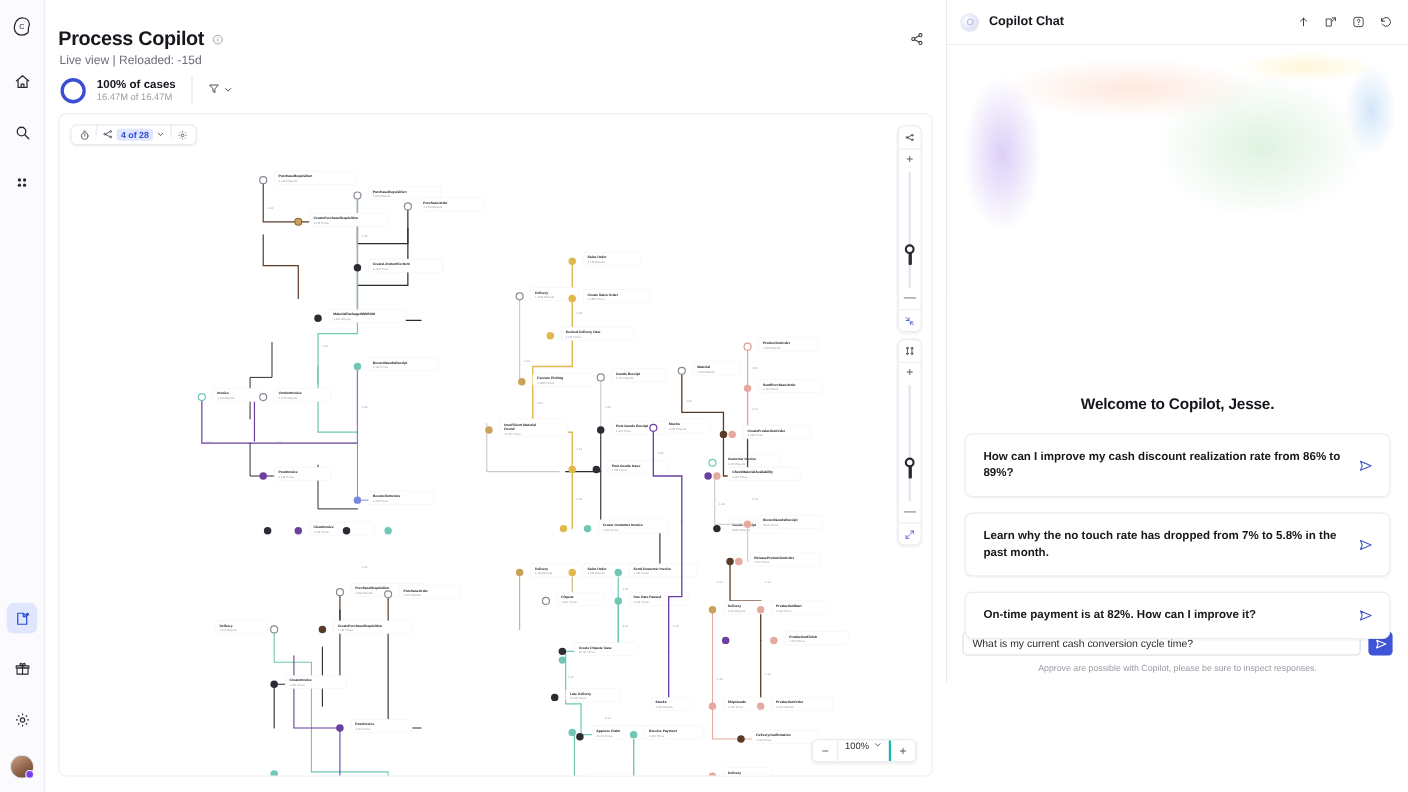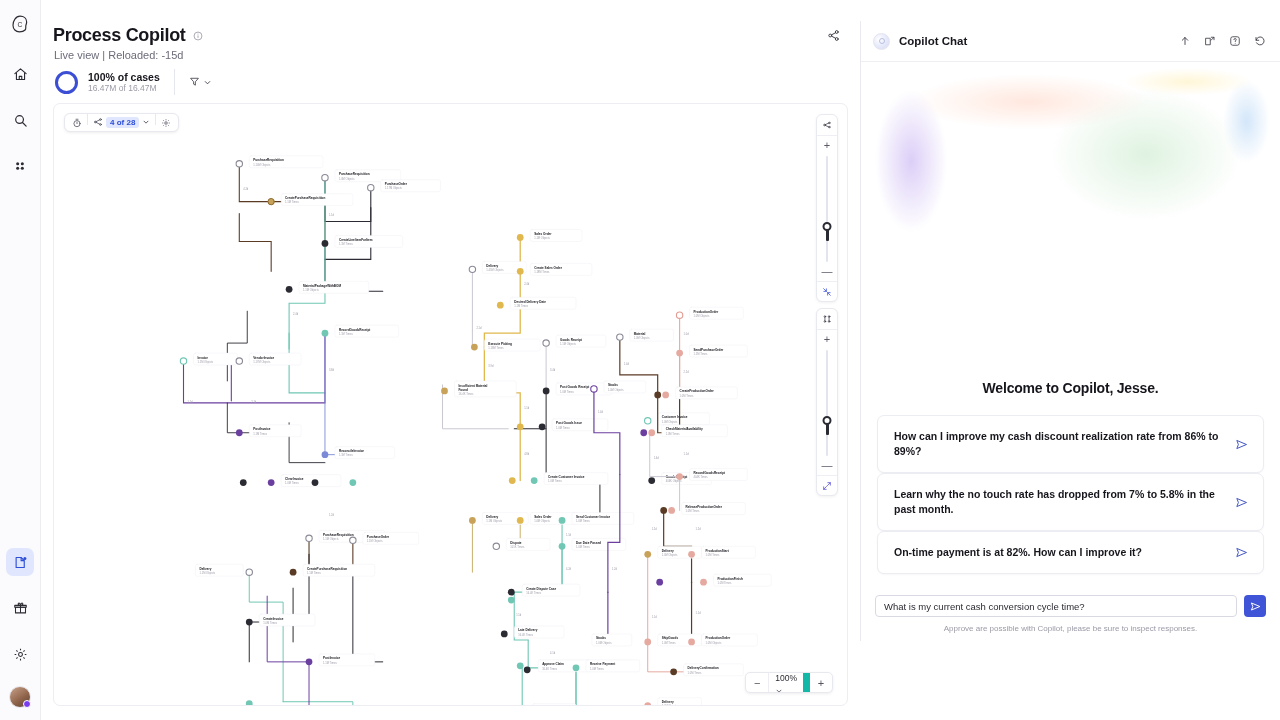--- a/index.html
+++ b/index.html
@@ -117,35 +117,35 @@
   
   .zoom-pill {
     position:absolute; right:14px; bottom:12px; z-index:6;
     display:flex; align-items:stretch; height:21px;
     background:#fff; border:1px solid #e8e8ef; border-radius:5px;
     box-shadow:0 1px 3px rgba(20,20,40,.07); overflow:hidden;
   }
   .zp-btn { width:22px; display:flex; align-items:center; justify-content:center;
             color:#55555f; font-size:11px; cursor:pointer; }
   .zp-mid { display:flex; gap:4px; padding:0 6px;
-            border-left:1px solid #ededf3; border-right:7px solid #14b8a6;
-            font-size:8.5px; color:#2b2b33; cursor:pointer;flex-direction:column; }
+            border-left:1px solid #ededf3; border-right:2px solid #14b8a6;
+            font-size:8.5px; color:#2b2b33; cursor:pointer; }
 
   
   .diagram { position:absolute; inset:0; }
   .nlabel { font-size:3.1px; font-weight:700; fill:#15151c; font-family:"Liberation Sans", sans-serif; }
   .nsub   { font-size:2.7px; fill:#a0a0ad; font-family:"Liberation Sans", sans-serif; }
   .elabel { font-size:2.6px; fill:#9c9caa; font-family:"Liberation Sans", sans-serif; }
   .card   { fill:#ffffff; stroke:#ececf2; stroke-width:.35; }
 
   
   .chat {
     width: 420px; flex:0 0 420px; height:620px;
     border-left:1px solid #e9e9f0; display:flex; flex-direction:column;
-    background:#fff; position:relative;margin-top:21px;
+    background:#fff; position:relative;
   }
   .chat-head {
     height:41px; flex:0 0 41px; display:flex; align-items:center;
     padding:0 14px 0 12px; gap:9px; border-bottom:1px solid #eeeef4;
     background:#fff; position:relative; z-index:3;
   }
   .chat-logo {
     width:17px; height:17px; border-radius:50%;
     background: radial-gradient(circle at 35% 35%, #ffffff 0%, #e9ecfb 45%, #dfe3f7 70%, #f3eaf7 100%);
     border:1px solid #e4e4ef; display:flex; align-items:center; justify-content:center;
@@ -171,21 +171,21 @@
       radial-gradient(closest-side at 78% 6%, rgba(255,244,206,.8), rgba(255,244,206,0) 70%),
       linear-gradient(180deg, rgba(255,255,255,0) 58%, #ffffff 96%);
   }
   .welcome { margin-top: 318px; text-align:center; position:relative; z-index:2; }
   .welcome-title { font-size:14px; font-weight:700; color:#15151c; letter-spacing:-0.2px; }
   .welcome-sub {
     font-size:10.5px; color:#62626f; margin-top:9px; line-height:1.35;
     max-width:272px; margin-left:auto; margin-right:auto;
   }
   .cards { margin-top:19px; width:100%; display:flex; flex-direction:column;
-           gap:0; position:relative; z-index:2; }
+           gap:14px; position:relative; z-index:2; }
   .card-item {
     display:flex; align-items:center; gap:10px;
     border:1px solid #ececf3; border-radius:7px; background:#fff;
     padding:13px 14px 13px 16px; cursor:pointer;
     box-shadow:0 1px 2px rgba(20,20,40,.035);
   }
   .card-text { font-size:10.5px; font-weight:700; color:#16161d; line-height:1.43; flex:1 1 auto; }
   .card-send { color:#4356c8; flex:0 0 auto; display:flex; }
 
   .chat-foot { flex:0 0 auto; padding: 0 14px 8px; }

